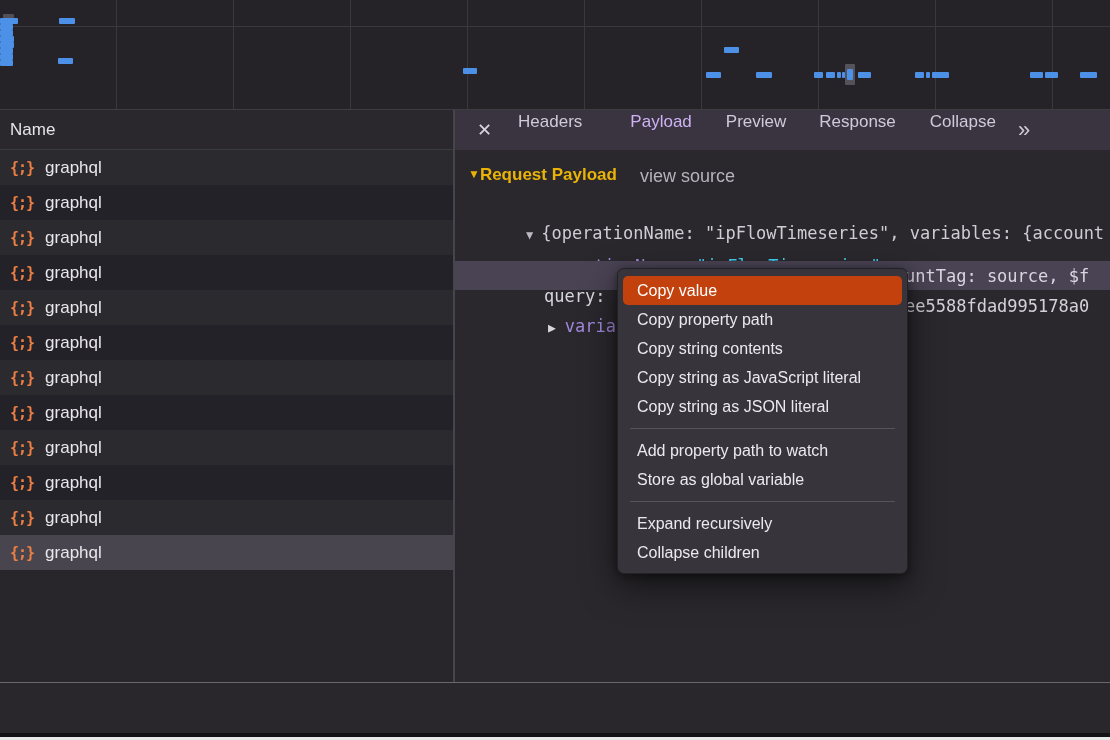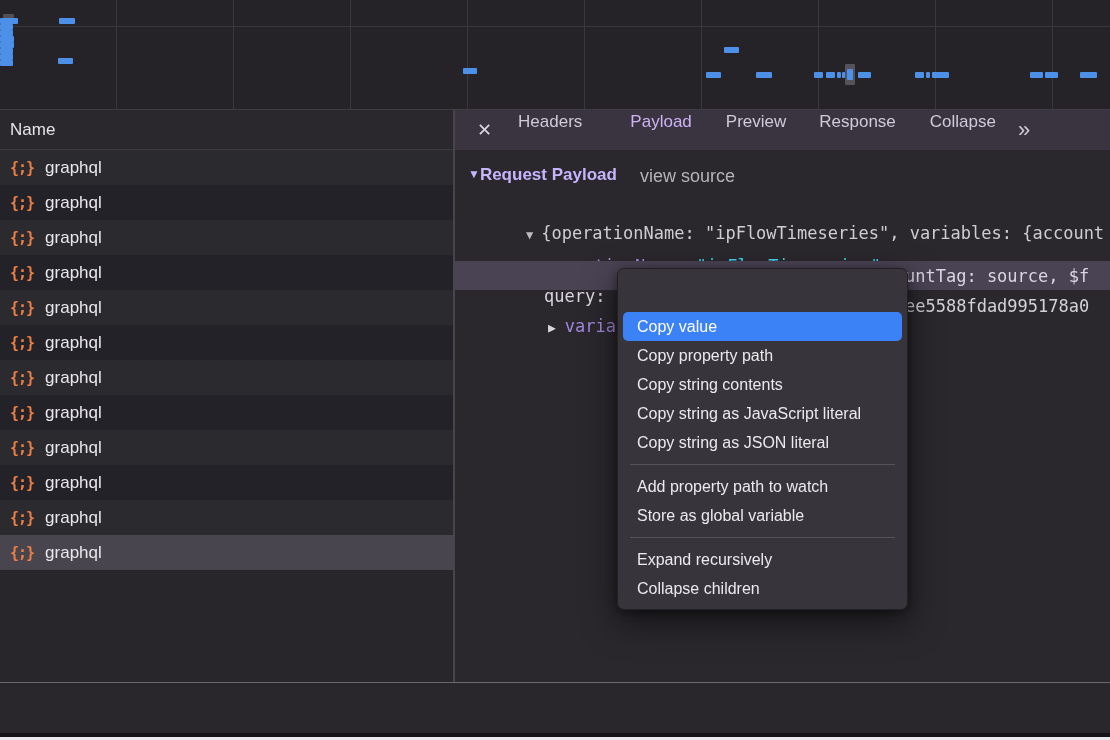--- a/index.html
+++ b/index.html
@@ -40,21 +40,21 @@
   .braces { color:#ed7f44; font-family:"DejaVu Sans Mono", monospace; font-weight:bold;
     font-size:15px; margin:0 11px 0 10px; letter-spacing:-1px; }
 
   
   #v-divider { position:absolute; left:453px; top:110px; width:2px; height:623px; background:#47454b; }
 
   
   #detail-panel { position:absolute; left:455px; top:150px; width:655px; height:532px;
     background:#2a282d; overflow:hidden; }
   .mono { font-family:"DejaVu Sans Mono", monospace; font-size:17px; white-space:pre; }
-  #payload-header { position:absolute; left:13px; top:15px; font-size:17px; font-weight:bold; color:#c4b5fd; }
+  #payload-header { position:absolute; left:13px; top:15px; font-size:17px; font-weight:bold; color:#eab308; }
   #payload-header .tri { font-size:12px; vertical-align:2px; }
   #view-source { position:absolute; left:185px; top:16px; font-size:18px; color:#b5b3ba; font-weight:normal; }
   #preview-line { position:absolute; left:30px; top:53px; color:#cfcdd3; width:640px; overflow:hidden; }
   #preview-line .tri { font-size:12px; color:#bab8c0; margin-right:8px; }
   .kv { position:absolute; }
   .key { color:#a287dd; }
   .str { color:#3fd2f2; }
   #row-opname { left:47px; top:86px; }
   #query-band { position:absolute; left:0; top:111px; width:655px; height:29px; background:#4a4354; }
   #row-query { left:48px; top:116px; color:#d9d5e0; }
@@ -208,21 +208,21 @@
   </div>
   <div id="frag-variables" class="kv mono">ee5588fdad995178a0</div>
 </div>
 
 <div id="bottom-divider"></div>
 <div id="footer"></div>
 <div id="window-edge"></div>
 <div id="page-below"></div>
 
 <div id="context-menu">
-  <div class="menu-item highlight" style="background: #3b82f6; margin-top: 36px;">Copy value</div>
+  <div class="menu-item highlight" style="background: #c2410c;">Copy value</div>
   <div class="menu-item">Copy property path</div>
   <div class="menu-item">Copy string contents</div>
   <div class="menu-item">Copy string as JavaScript literal</div>
   <div class="menu-item">Copy string as JSON literal</div>
   <div class="menu-sep"></div>
   <div class="menu-item">Add property path to watch</div>
   <div class="menu-item">Store as global variable</div>
   <div class="menu-sep"></div>
   <div class="menu-item">Expand recursively</div>
   <div class="menu-item">Collapse children</div>

